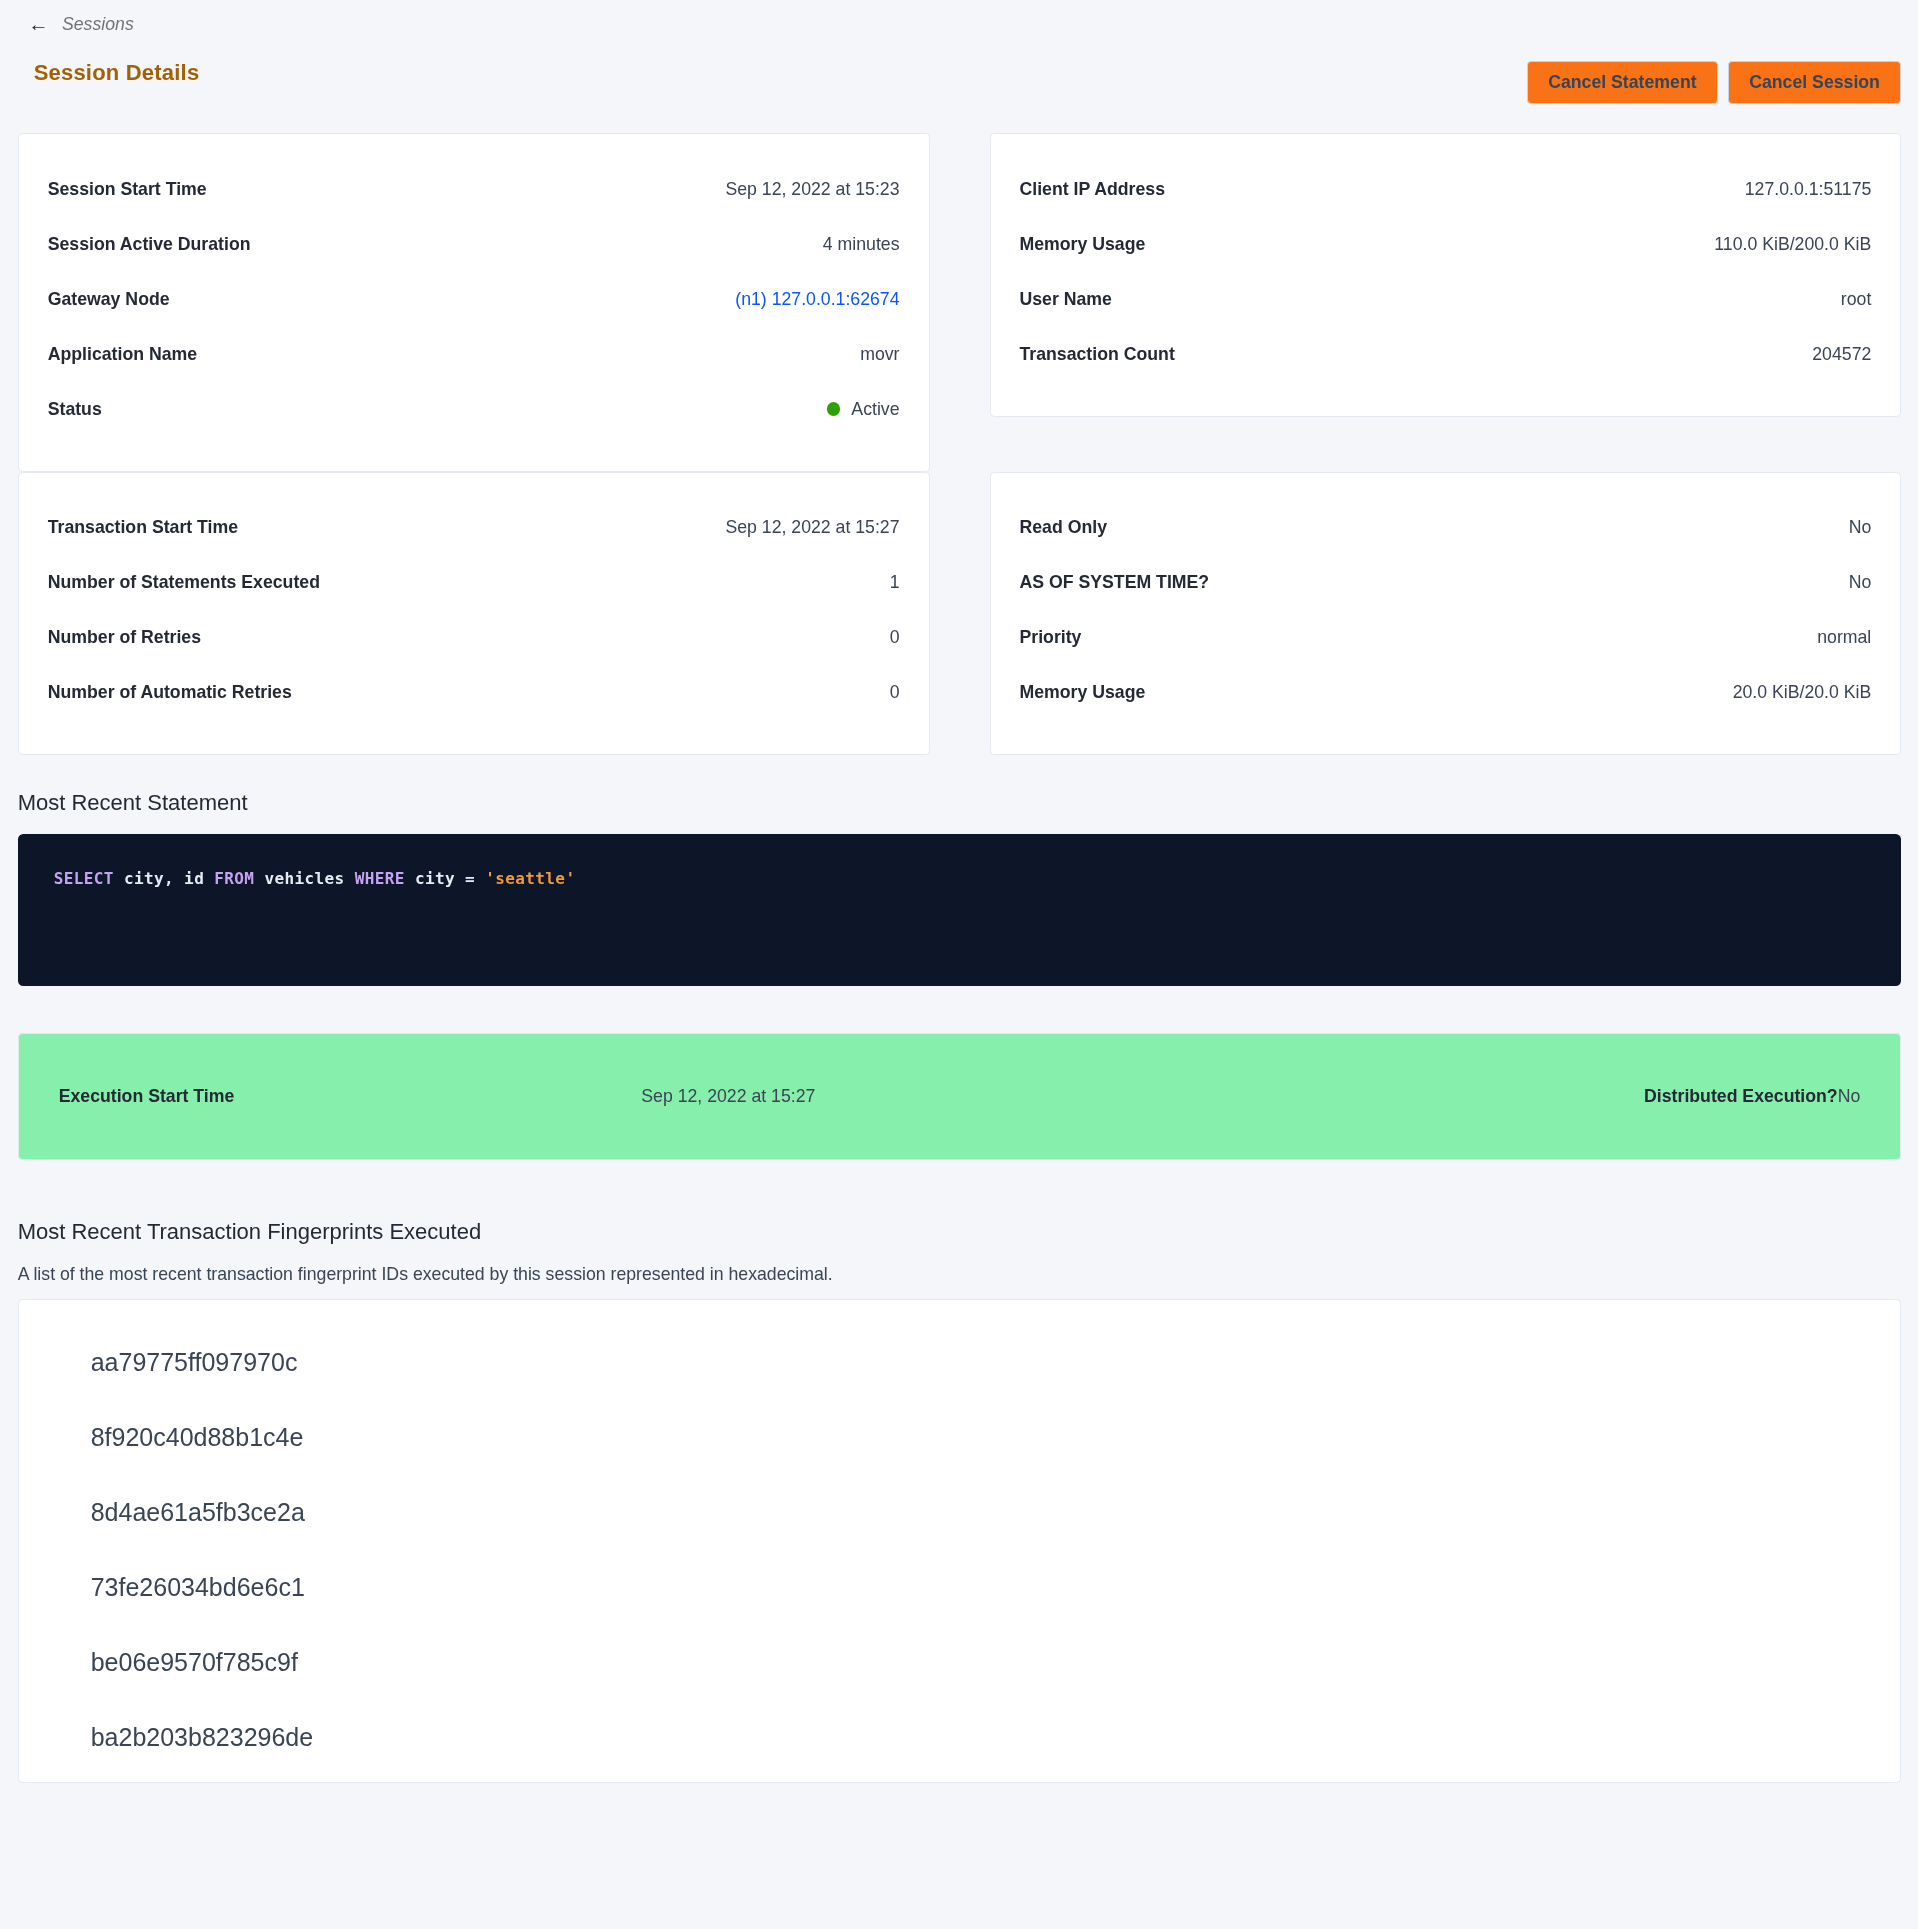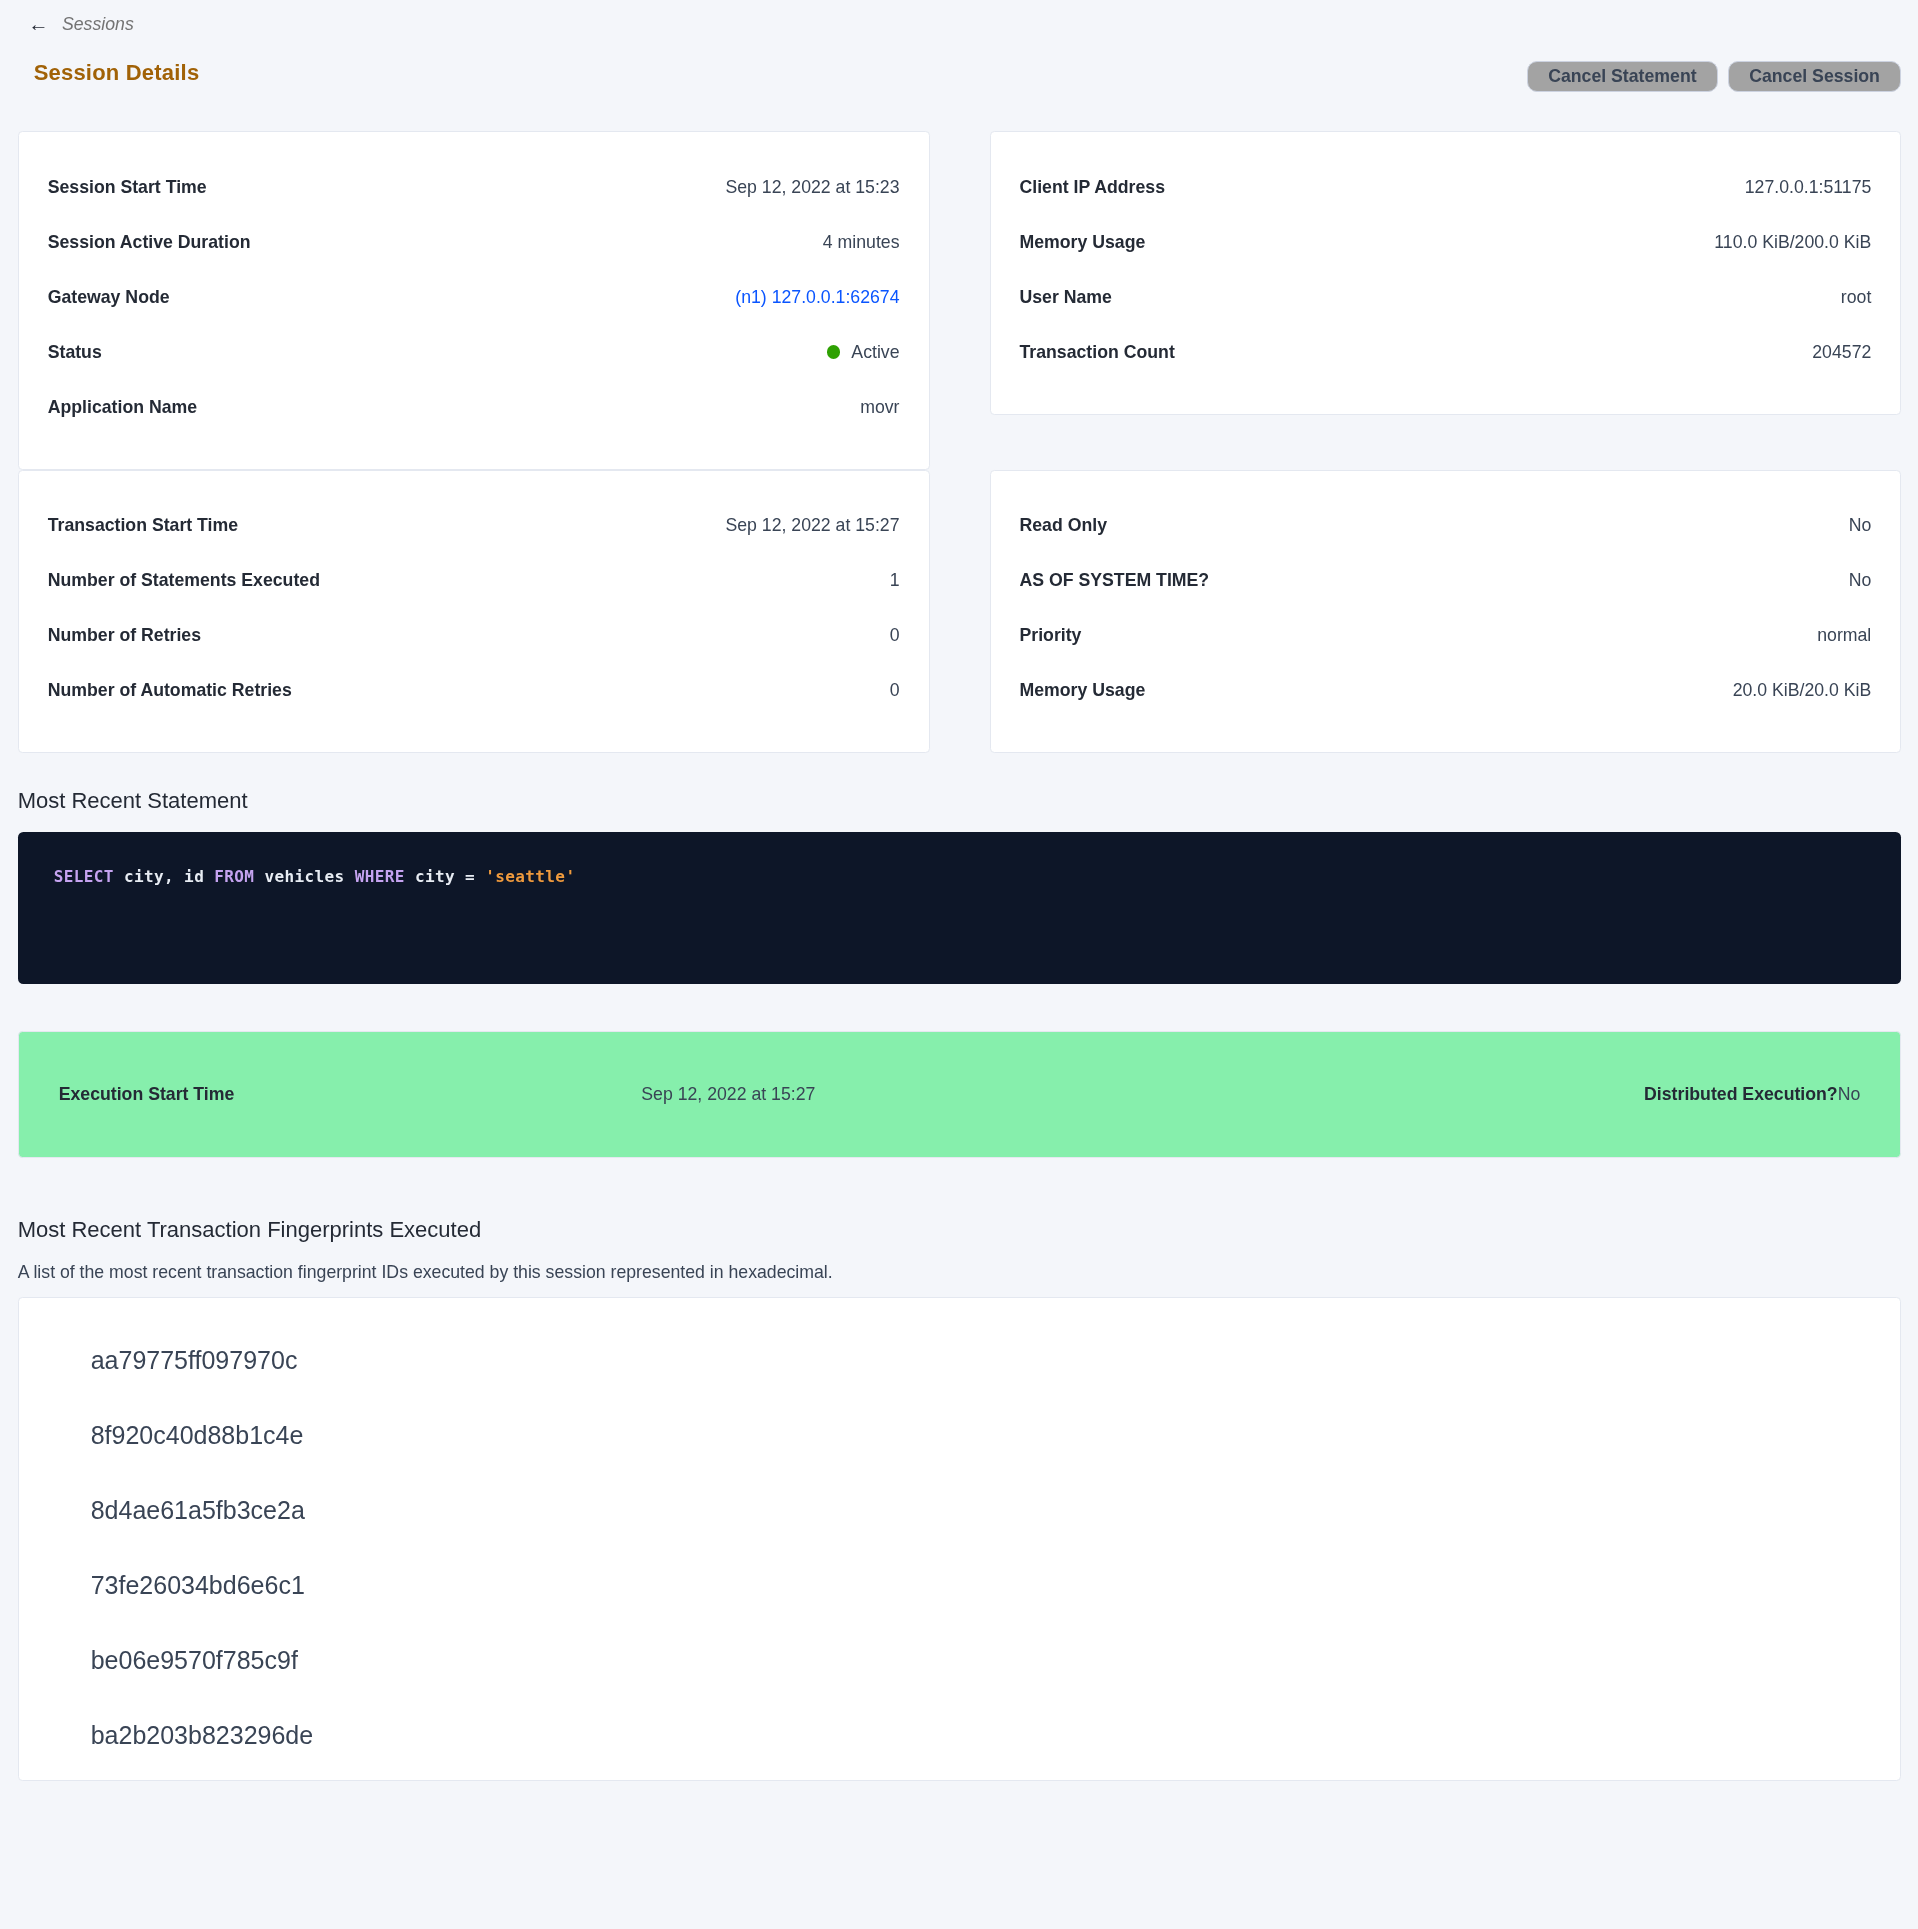--- a/index.html
+++ b/index.html
@@ -15,22 +15,22 @@
   
   .backrow { display:flex; align-items:center; gap:13.3px; padding:8.9px 0 0 10.6px; width:fit-content; cursor:pointer; }
   .back-arrow { font-size:20.4px; color:#242a35; line-height:1; }
   .back-label { font-size:17.7px; color:#737373;font-style:italic; }
 
   
   .header-row { display:flex; justify-content:space-between; align-items:flex-start; margin-top:8.9px; }
   h1.title { font-size:22px; font-weight:700; color:#a16207; margin:16px; letter-spacing:0.2px; }
   .btns { display:flex; gap:9.8px; margin-top:17px; }
   .btn {
-    background:#a3a3a3; border:0.9px solid #ccd2e0; border-radius:10px;
-    height:31px; padding:0 20.4px;
+    background:#f97316; border:0.9px solid #ccd2e0; border-radius:4px;
+    height:43px; padding:0 20.4px;
     font-family:"Liberation Sans", sans-serif; font-size:17.7px; font-weight:700; color:#394455;
     cursor:pointer;
   }
 
   
   .cards-row { display:flex; gap:60px; align-items:flex-start; margin-top:29px; }
   .card {
     background:#fff; border:0.9px solid #e4e8f0; border-radius:4.4px;
     padding:27.5px 29px 34px 29px; flex:1; box-sizing:border-box;
   }
@@ -92,29 +92,29 @@
       </div>
       <div class="srow">
         <span class="lbl">Session Active Duration</span>
         <span class="val">4 minutes</span>
       </div>
       <div class="srow">
         <span class="lbl">Gateway Node</span>
         <a class="val link">(n1) 127.0.0.1:62674</a>
       </div>
       <div class="srow">
+        <span class="lbl">Application Name</span>
+        <span class="val">movr</span>
+      </div>
+      <div class="srow">
         <span class="lbl">Status</span>
         <span class="val status">
           <span class="dot"></span>
           <span>Active</span>
         </span>
-      </div>
-      <div class="srow">
-        <span class="lbl">Application Name</span>
-        <span class="val">movr</span>
       </div>
     </div>
     <div class="card">
       <div class="srow">
         <span class="lbl">Client IP Address</span>
         <span class="val">127.0.0.1:51175</span>
       </div>
       <div class="srow">
         <span class="lbl">Memory Usage</span>
         <span class="val">110.0 KiB/200.0 KiB</span>

